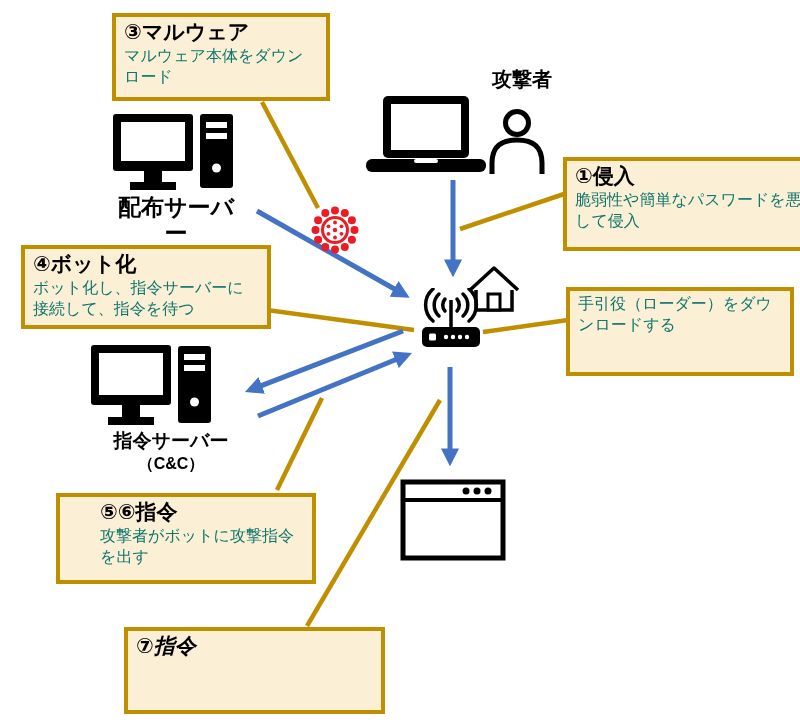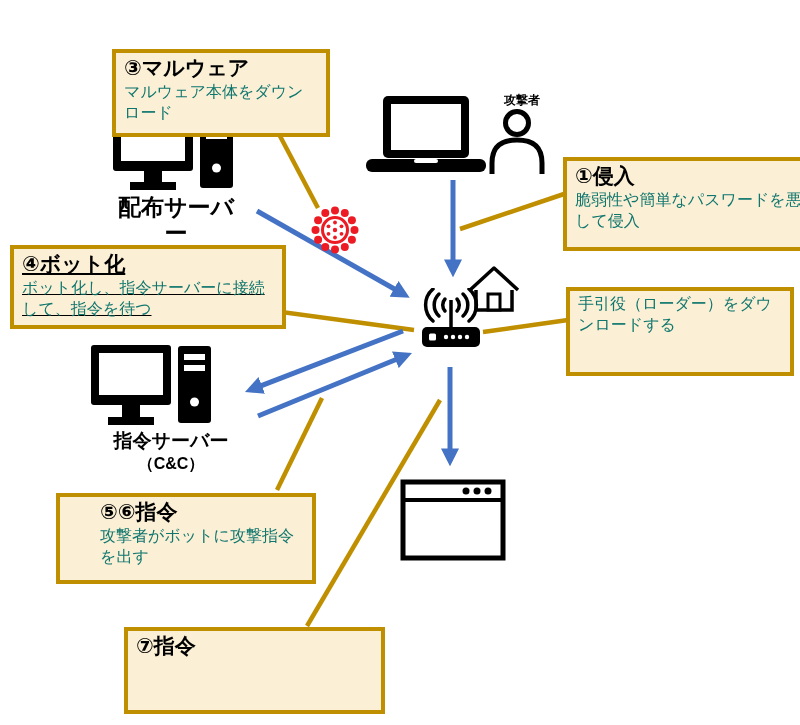--- a/index.html
+++ b/index.html
@@ -19,29 +19,29 @@
   .arrowhead-path{fill:var(--arrow-blue);}
   .callout{
     position:absolute;box-sizing:border-box;
     background:var(--box-fill);
     border:4px solid var(--box-border);
     padding:2px 8px 4px 8px;
     overflow:hidden;
   }
   .callout .title{display:block;font-size:21px;font-weight:bold;color:#000;line-height:1.25;white-space:nowrap;}
   .callout .body{display:block;font-size:16px;color:#0f766e;line-height:1.32;word-break:break-all;}
-  .b3 {left:112px;top:13px;width:218px;height:88px;margin-top:36px;}
+  .b3 {left:112px;top:13px;width:218px;height:88px;}
   .b1 {left:563px;top:157px;width:270px;height:94px;}
   .b2 {left:566px;top:287px;width:228px;height:89px;}
-  .b4 {left:10px;top:245px;width:276px;height:84px;text-decoration:underline;}
+  .b4 {left:21px;top:245px;width:250px;height:84px;}
   .b56{left:56px;top:493px;width:260px;height:91px;padding-left:40px;}
-  .b7 {left:124px;top:627px;width:261px;height:87px;}
+  .b7 {left:124px;top:627px;width:261px;height:87px;font-style:italic;}
   .icon{position:absolute;}
   .node-label{position:absolute;font-weight:bold;color:#000;text-align:center;line-height:1.15;}
-  .attacker-label{left:480px;top:94px;width:84px;font-size:12px;}
+  .attacker-label{left:480px;top:68px;width:84px;font-size:20px;}
   .dist-label{left:108px;top:194px;width:136px;font-size:23px;}
   .cmd-label{left:88px;top:430px;width:166px;font-size:19px;}
   .cmd-label .sub{font-size:16px;}
 </style>
 </head>
 <body>
 
 <div class="canvas">
 
   <svg class="lines-layer" viewBox="0 0 800 725">

